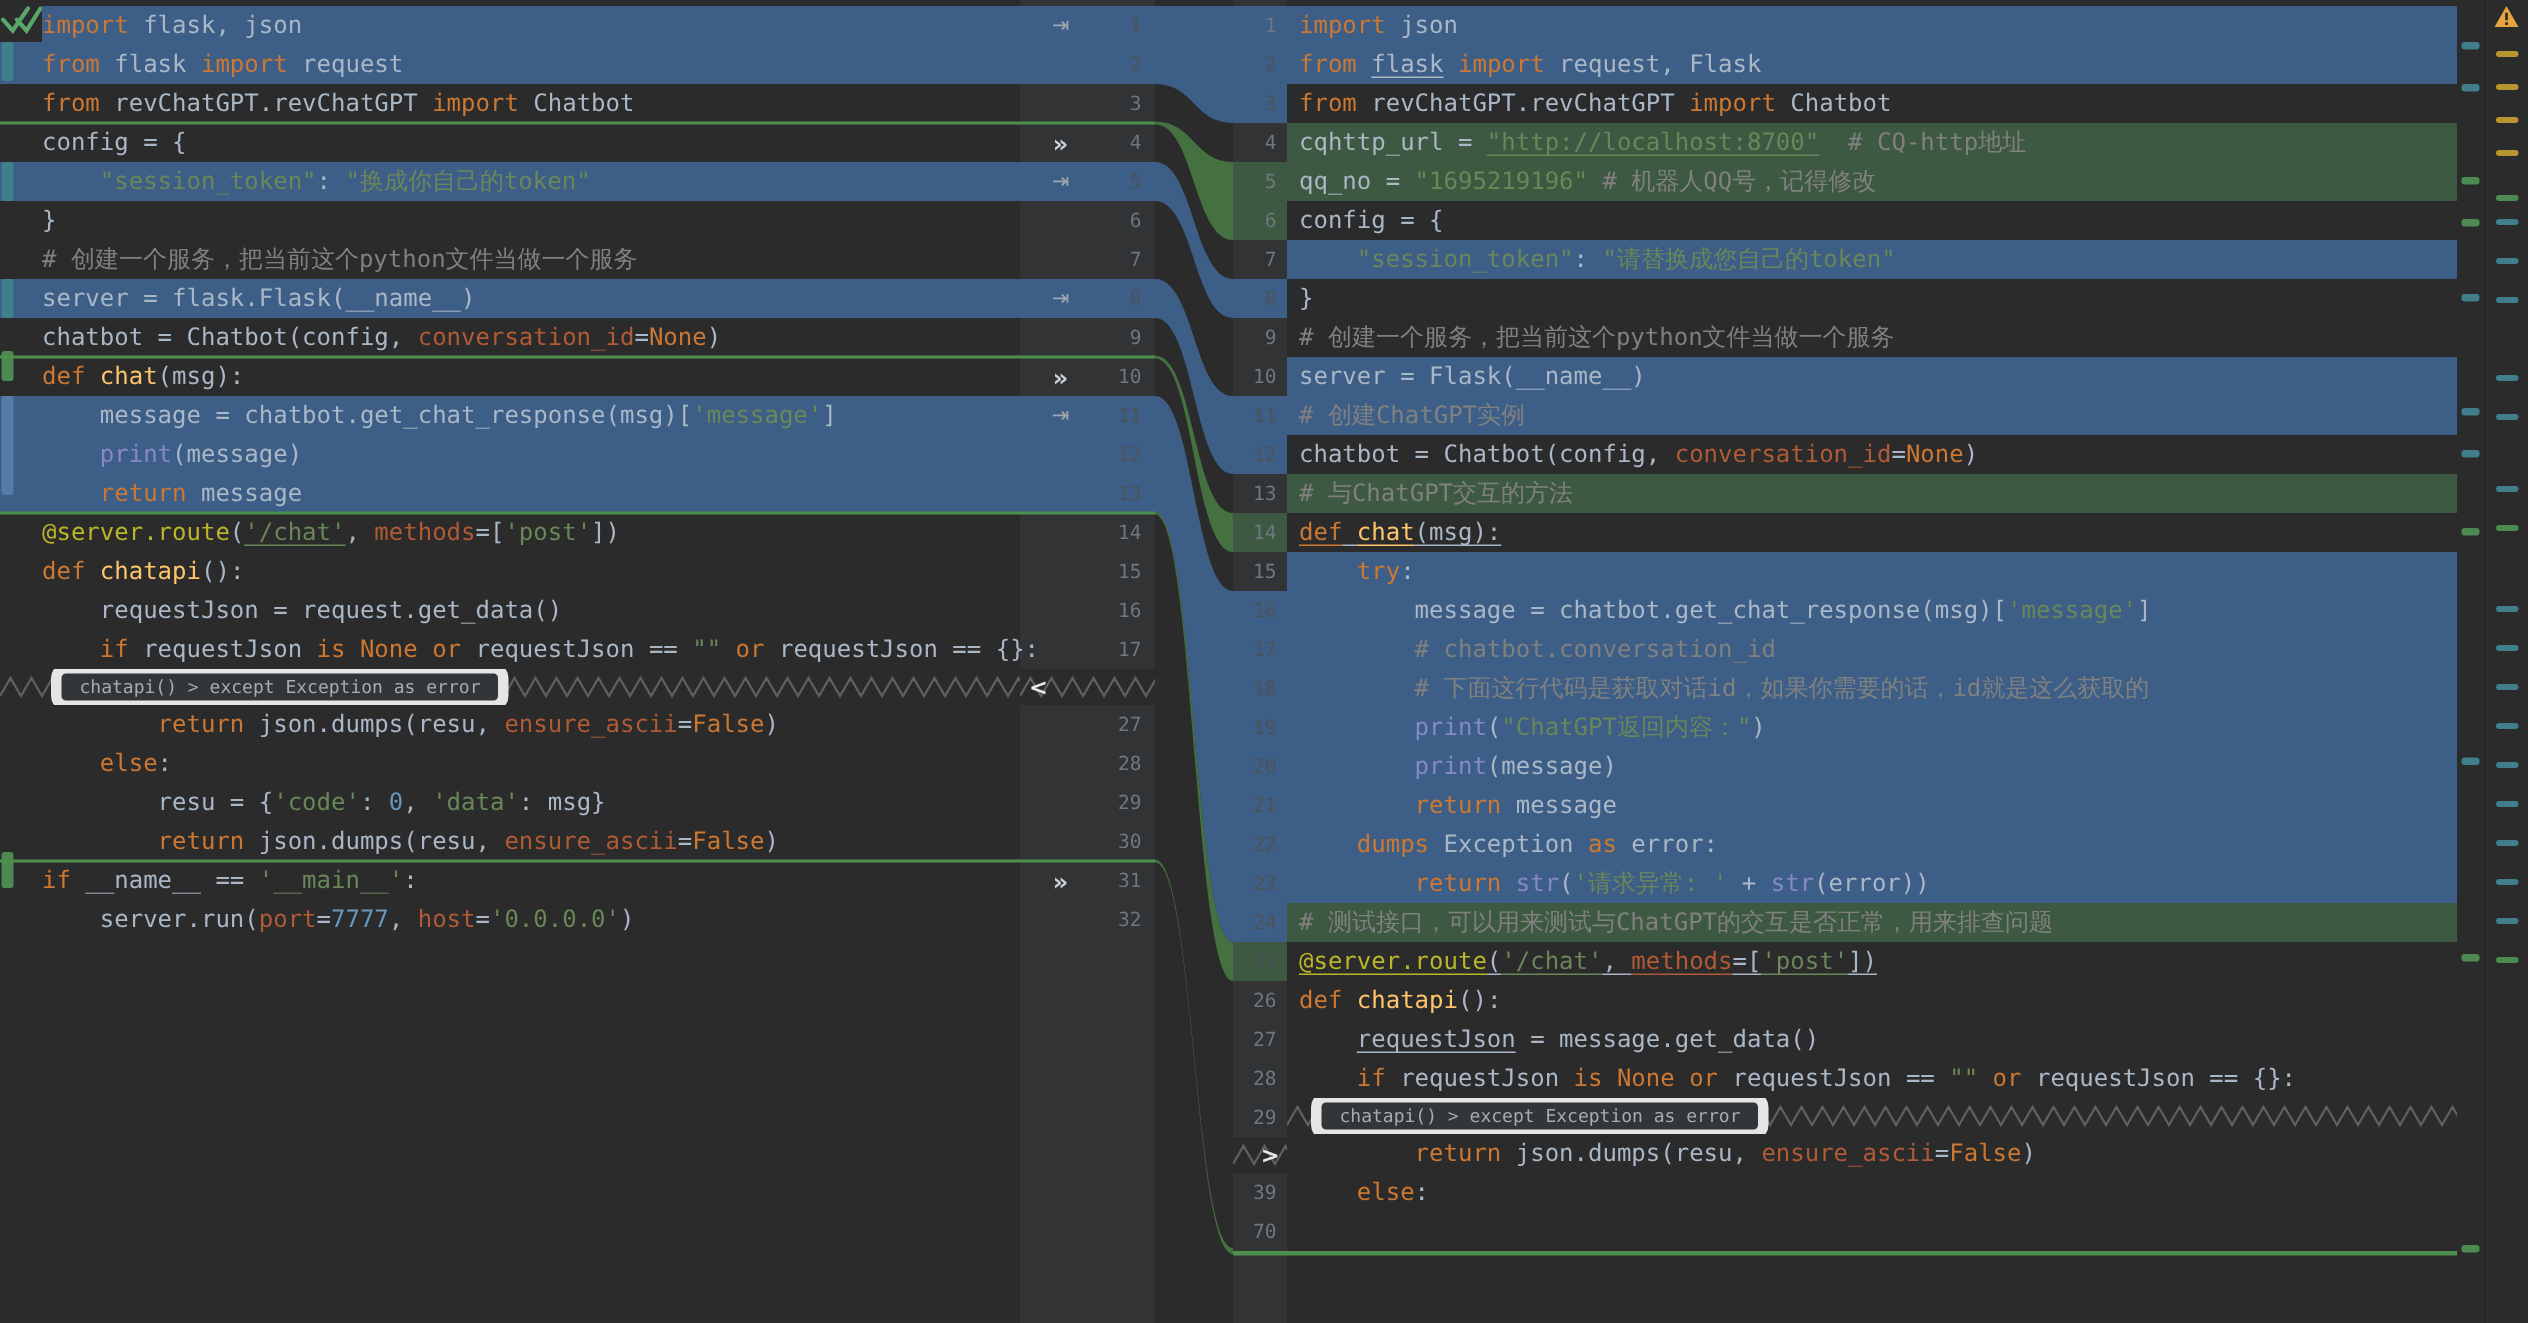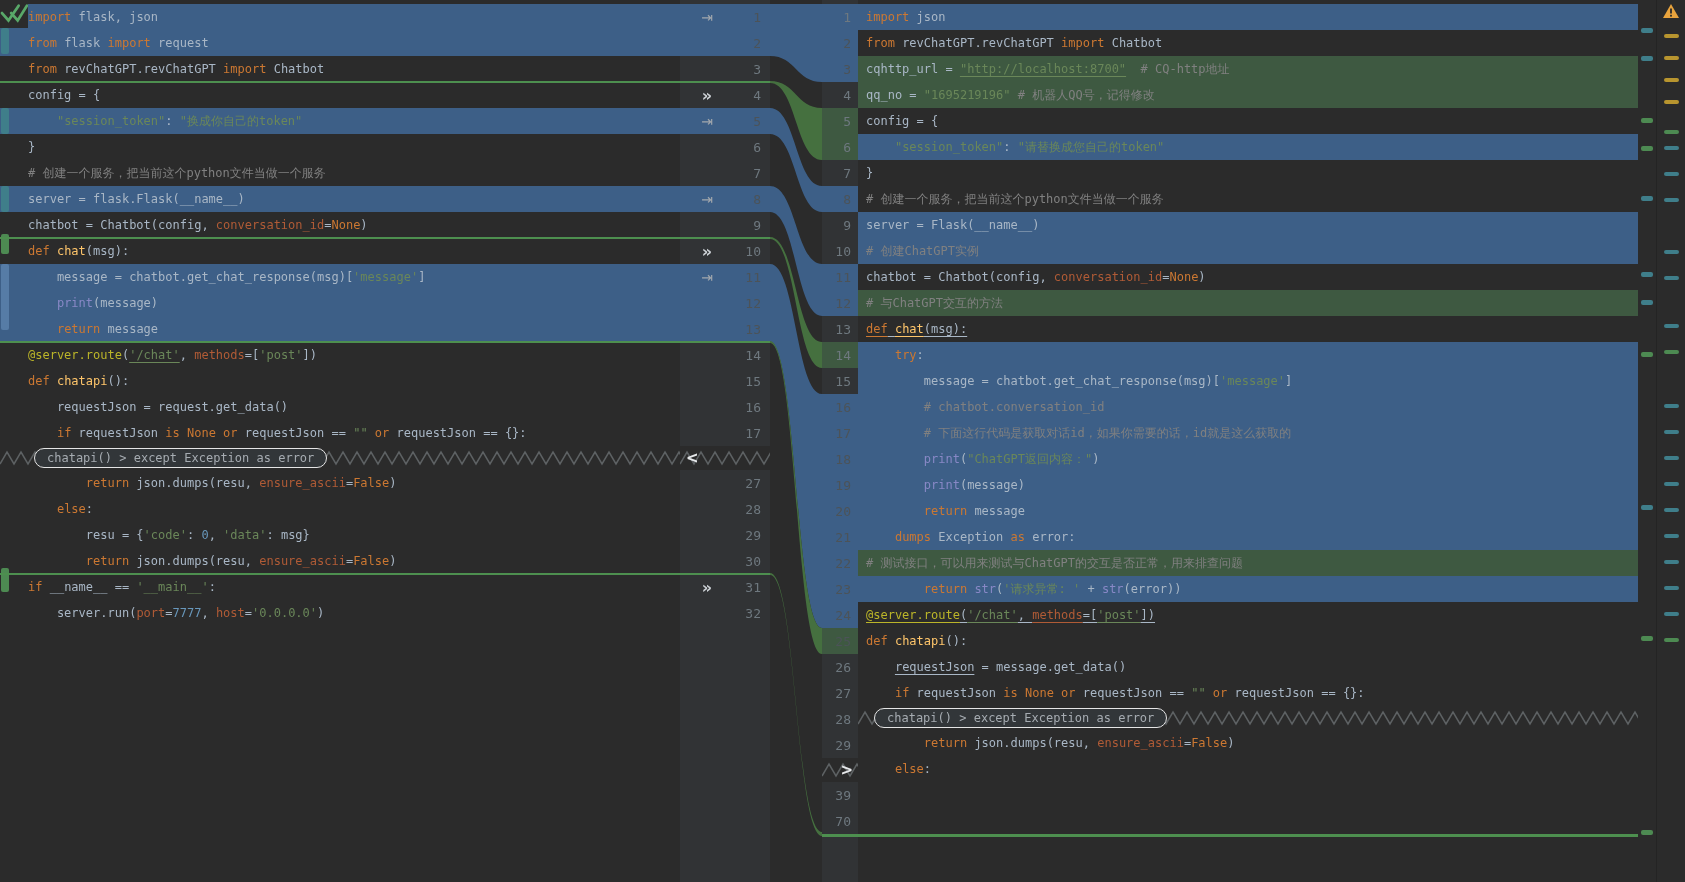--- a/index.html
+++ b/index.html
@@ -9,21 +9,21 @@
   .pane-left{position:relative;width:770px;height:100%;display:flex;flex-shrink:0}
   .lcode{width:680px;padding-top:4px;position:relative}
   .lgut{width:90px;background:#313335;padding-top:4px}
   .divider{position:relative;width:52px;flex-shrink:0}
   .pane-right{position:relative;width:834px;height:100%;display:flex;flex-shrink:0}
   .rgut{width:36px;background:#313335;padding-top:4px}
   .rcode{width:780px;padding-top:4px}
   .istripe{width:18px;position:relative}
   .errstripe{position:relative;width:29px;flex-shrink:0;border-left:1px solid #242424;background:#2b2b2b}
 
-  .crow{height:26px;line-height:26px;font-size:12px;white-space:pre;color:var(--fg,#a9b7c6)}
+  .crow{height:26px;line-height:26px;font-size:16px;white-space:pre;color:var(--fg,#a9b7c6)}
   .lcode .crow{padding-left:28px}
   .rcode .crow{padding-left:8px}
   .mod{background:var(--mod_bg,#3d5f87)}
   .add{background:var(--add_bg,#3e5941)}
 
   .grow{height:26px;display:flex;align-items:center}
   .marker{width:26px;margin-left:14px;text-align:center;
           font-family:"DejaVu Sans",sans-serif;font-size:14px;color:#a0a6ac}
   .marker.chev{font-size:16px;font-weight:bold;color:#ccd1d5}
   .lnum{flex:1;text-align:right;padding-right:9px;font-size:13px;color:#6e787f}
@@ -37,21 +37,21 @@
   .fn{color:var(--fn,#ffc66b)}
   .dec{color:var(--dec,#bbb529)}
   .b{color:var(--builtin,#8888c6)}
   .ka{color:var(--kwarg,#b05b36)}
   .d{color:var(--fg,#a9b7c6)}
   .u{text-decoration:underline;text-underline-offset:3px}
 
   .fold{height:24px;position:relative;background:#2b2b2b;display:flex;align-items:center;overflow:hidden}
   .zig{position:absolute;left:0;top:0;pointer-events:none}
   .fold-label{position:relative;z-index:2;font-size:12px;color:#a6acb2;background:#323639;
-              border:1px solid #e5e5e5;border-radius:10px;padding:1px 12px;white-space:nowrap;line-height:16px}
+              border:7px solid #e5e5e5;border-radius:10px;padding:1px 12px;white-space:nowrap;line-height:16px}
   .fold-label.left{margin-left:34px}
   .fold-label.right{margin-left:16px}
   .fold-arrow{position:relative;z-index:2;color:#e6e8ea;font-weight:bold;font-size:15px;
               font-family:"DejaVu Sans",sans-serif}
   .al{margin-left:6px}
   .ar{margin-left:auto;margin-right:5px}
 
   .insline{position:absolute;left:0;height:2px;background:var(--insert_line,#4d8f4f);z-index:3}
   .overlay{position:absolute;left:0;top:0;width:100%;height:100%;pointer-events:none;z-index:3}
   .stripe-mark{position:absolute;border-radius:2px;pointer-events:auto}
@@ -329,42 +329,43 @@
         </div>
         <div class="grow">
           <span class="lnum">39</span>
         </div>
         <div class="grow">
           <span class="lnum">70</span>
         </div>
       </div>
     <div class="rcode" id="rcode">
         <div class="crow mod"><span class="kw">import</span><span class="d"> json</span></div>
+        <div class="crow mod"><span class="kw">from</span><span class="d"> </span><span class="d u">flask</span><span class="d"> </span><span class="kw">import</span><span class="d"> request, Flask</span></div>
         <div class="crow"><span class="kw">from</span><span class="d"> revChatGPT.revChatGPT </span><span class="kw">import</span><span class="d"> Chatbot</span></div>
         <div class="crow add"><span class="d">cqhttp_url = </span><span class="s u">"http://localhost:8700"</span><span class="d">  </span><span class="c"># CQ-http地址</span></div>
         <div class="crow add"><span class="d">qq_no = </span><span class="s">"1695219196"</span><span class="d"> </span><span class="c"># 机器人QQ号，记得修改</span></div>
         <div class="crow"><span class="d">config = {</span></div>
         <div class="crow mod"><span class="d">    </span><span class="s">"session_token"</span><span class="d">: </span><span class="s">"请替换成您自己的token"</span></div>
         <div class="crow"><span class="d">}</span></div>
         <div class="crow"><span class="c"># 创建一个服务，把当前这个python文件当做一个服务</span></div>
         <div class="crow mod"><span class="d">server = Flask(__name__)</span></div>
         <div class="crow mod"><span class="c"># 创建ChatGPT实例</span></div>
         <div class="crow"><span class="d">chatbot = Chatbot(config, </span><span class="ka">conversation_id</span><span class="d">=</span><span class="kw">None</span><span class="d">)</span></div>
         <div class="crow add"><span class="c"># 与ChatGPT交互的方法</span></div>
         <div class="crow"><span class="kw u">def</span><span class="d u"> </span><span class="fn u">chat</span><span class="d u">(msg):</span></div>
         <div class="crow mod"><span class="d">    </span><span class="kw">try</span><span class="d">:</span></div>
         <div class="crow mod"><span class="d">        message = chatbot.get_chat_response(msg)[</span><span class="s">'message'</span><span class="d">]</span></div>
         <div class="crow mod"><span class="d">        </span><span class="c"># chatbot.conversation_id</span></div>
         <div class="crow mod"><span class="d">        </span><span class="c"># 下面这行代码是获取对话id，如果你需要的话，id就是这么获取的</span></div>
         <div class="crow mod"><span class="d">        </span><span class="b">print</span><span class="d">(</span><span class="s">"ChatGPT返回内容："</span><span class="d">)</span></div>
         <div class="crow mod"><span class="d">        </span><span class="b">print</span><span class="d">(message)</span></div>
         <div class="crow mod"><span class="d">        </span><span class="kw">return</span><span class="d"> message</span></div>
         <div class="crow mod"><span class="d">    </span><span class="kw">dumps</span><span class="d"> Exception </span><span class="kw">as</span><span class="d"> error:</span></div>
+        <div class="crow mod"><span class="d">        </span><span class="kw">return</span><span class="d"> </span><span class="b">str</span><span class="d">(</span><span class="s">'请求异常: '</span><span class="d"> + </span><span class="b">str</span><span class="d">(error))</span></div>
         <div class="crow add"><span class="c"># 测试接口，可以用来测试与ChatGPT的交互是否正常，用来排查问题</span></div>
-        <div class="crow mod"><span class="d">        </span><span class="kw">return</span><span class="d"> </span><span class="b">str</span><span class="d">(</span><span class="s">'请求异常: '</span><span class="d"> + </span><span class="b">str</span><span class="d">(error))</span></div>
         <div class="crow"><span class="dec u">@server.route</span><span class="d u">(</span><span class="s u">'/chat'</span><span class="d u">, </span><span class="ka u">methods</span><span class="d u">=[</span><span class="s u">'post'</span><span class="d u">])</span></div>
         <div class="crow"><span class="kw">def</span><span class="d"> </span><span class="fn">chatapi</span><span class="d">():</span></div>
         <div class="crow"><span class="d">    </span><span class="d u">requestJson</span><span class="d"> = message.get_data()</span></div>
         <div class="crow"><span class="d">    </span><span class="kw">if</span><span class="d"> requestJson </span><span class="kw">is</span><span class="d"> </span><span class="kw">None</span><span class="d"> </span><span class="kw">or</span><span class="d"> requestJson == </span><span class="s">""</span><span class="d"> </span><span class="kw">or</span><span class="d"> requestJson == {}:</span></div>
         <div class="fold">
           <svg class="zig" width="1700" height="24">
             <path d="M0 18 L7 6 L14 18 L21 6 L28 18 L35 6 L42 18 L49 6 L56 18 L63 6 L70 18 L77 6 L84 18 L91 6 L98 18 L105 6 L112 18 L119 6 L126 18 L133 6 L140 18 L147 6 L154 18 L161 6 L168 18 L175 6 L182 18 L189 6 L196 18 L203 6 L210 18 L217 6 L224 18 L231 6 L238 18 L245 6 L252 18 L259 6 L266 18 L273 6 L280 18 L287 6 L294 18 L301 6 L308 18 L315 6 L322 18 L329 6 L336 18 L343 6 L350 18 L357 6 L364 18 L371 6 L378 18 L385 6 L392 18 L399 6 L406 18 L413 6 L420 18 L427 6 L434 18 L441 6 L448 18 L455 6 L462 18 L469 6 L476 18 L483 6 L490 18 L497 6 L504 18 L511 6 L518 18 L525 6 L532 18 L539 6 L546 18 L553 6 L560 18 L567 6 L574 18 L581 6 L588 18 L595 6 L602 18 L609 6 L616 18 L623 6 L630 18 L637 6 L644 18 L651 6 L658 18 L665 6 L672 18 L679 6 L686 18 L693 6 L700 18 L707 6 L714 18 L721 6 L728 18 L735 6 L742 18 L749 6 L756 18 L763 6 L770 18 L777 6 L784 18 L791 6 L798 18 L805 6 L812 18 L819 6 L826 18 L833 6 L840 18 L847 6 L854 18 L861 6 L868 18 L875 6 L882 18 L889 6 L896 18 L903 6 L910 18 L917 6 L924 18 L931 6 L938 18 L945 6 L952 18 L959 6 L966 18 L973 6 L980 18 L987 6 L994 18 L1001 6 L1008 18 L1015 6 L1022 18 L1029 6 L1036 18 L1043 6 L1050 18 L1057 6 L1064 18 L1071 6 L1078 18 L1085 6 L1092 18 L1099 6 L1106 18 L1113 6 L1120 18 L1127 6 L1134 18 L1141 6 L1148 18 L1155 6 L1162 18 L1169 6 L1176 18 L1183 6 L1190 18 L1197 6 L1204 18 L1211 6 L1218 18 L1225 6 L1232 18 L1239 6 L1246 18 L1253 6 L1260 18 L1267 6 L1274 18 L1281 6 L1288 18 L1295 6 L1302 18 L1309 6 L1316 18 L1323 6 L1330 18 L1337 6 L1344 18 L1351 6 L1358 18 L1365 6 L1372 18 L1379 6 L1386 18 L1393 6 L1400 18 L1407 6 L1414 18 L1421 6 L1428 18 L1435 6 L1442 18 L1449 6 L1456 18 L1463 6 L1470 18 L1477 6 L1484 18 L1491 6 L1498 18 L1505 6 L1512 18 L1519 6 L1526 18 L1533 6 L1540 18 L1547 6 L1554 18 L1561 6 L1568 18 L1575 6 L1582 18 L1589 6 L1596 18 L1603 6 L1610 18 L1617 6 L1624 18 L1631 6 L1638 18 L1645 6 L1652 18 L1659 6 L1666 18 L1673 6 L1680 18 L1687 6 L1694 18 L1701 6 L1708 18" fill="none" stroke="#5d6163" stroke-width="1.5"></path>
           </svg>
           <span class="fold-label right">chatapi() &gt; except Exception as error</span>
         </div>

